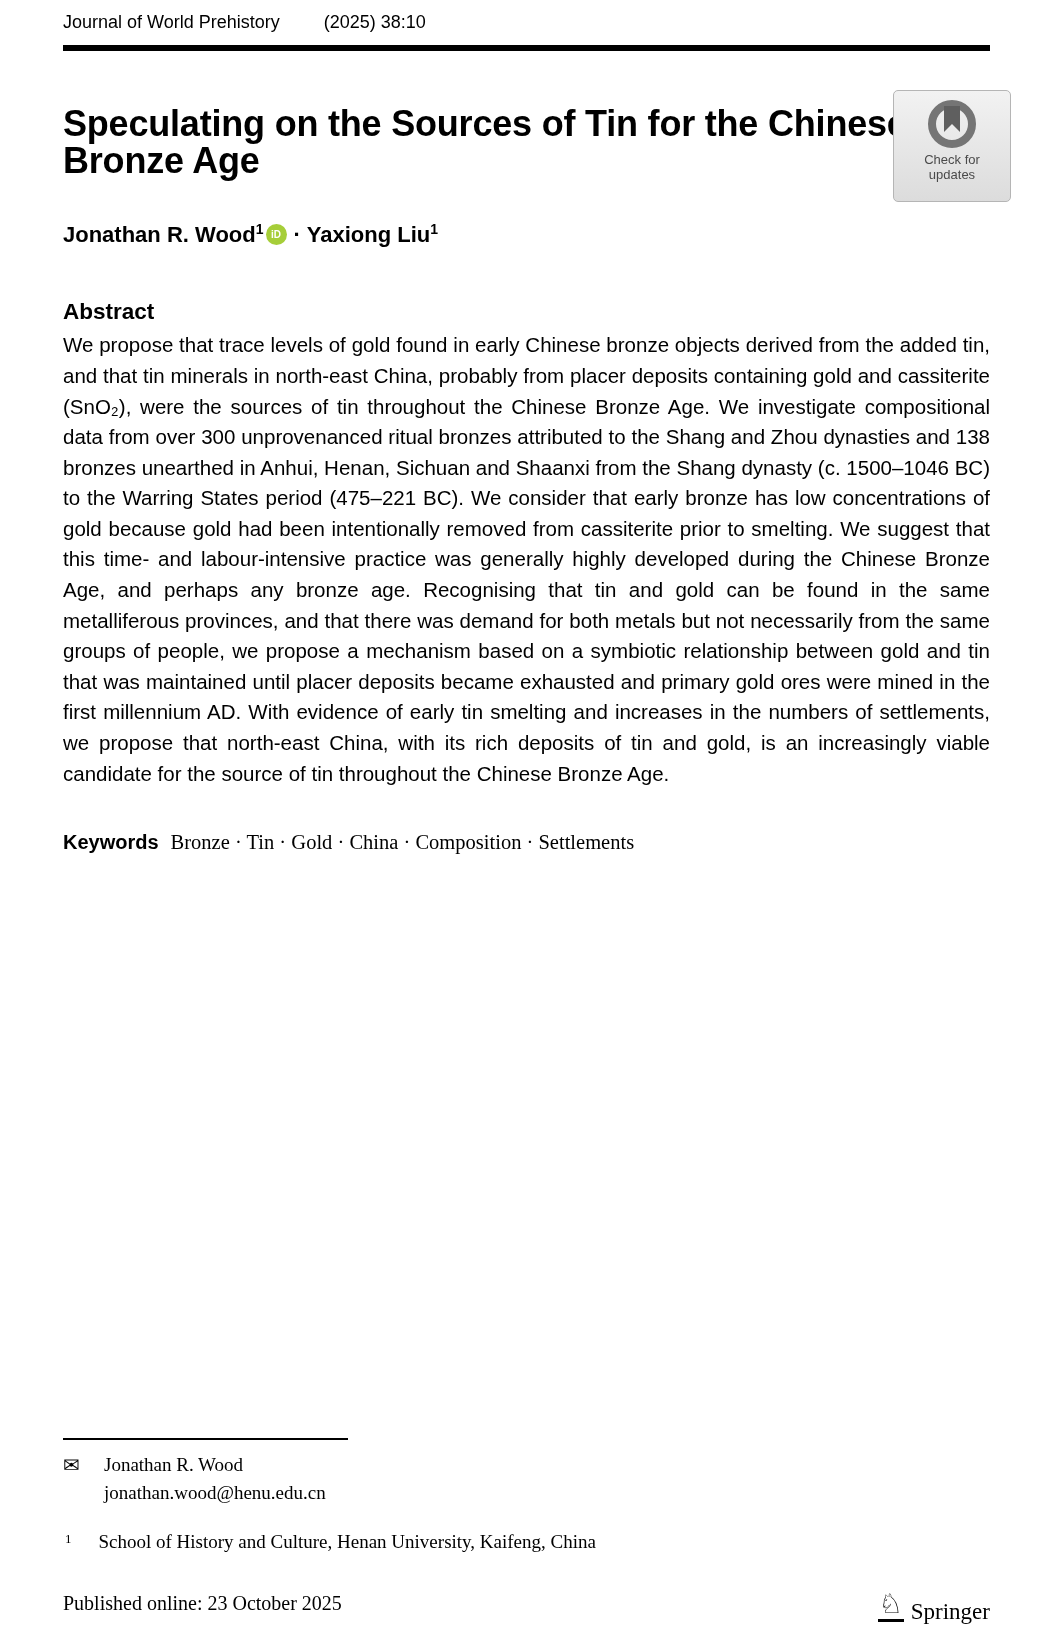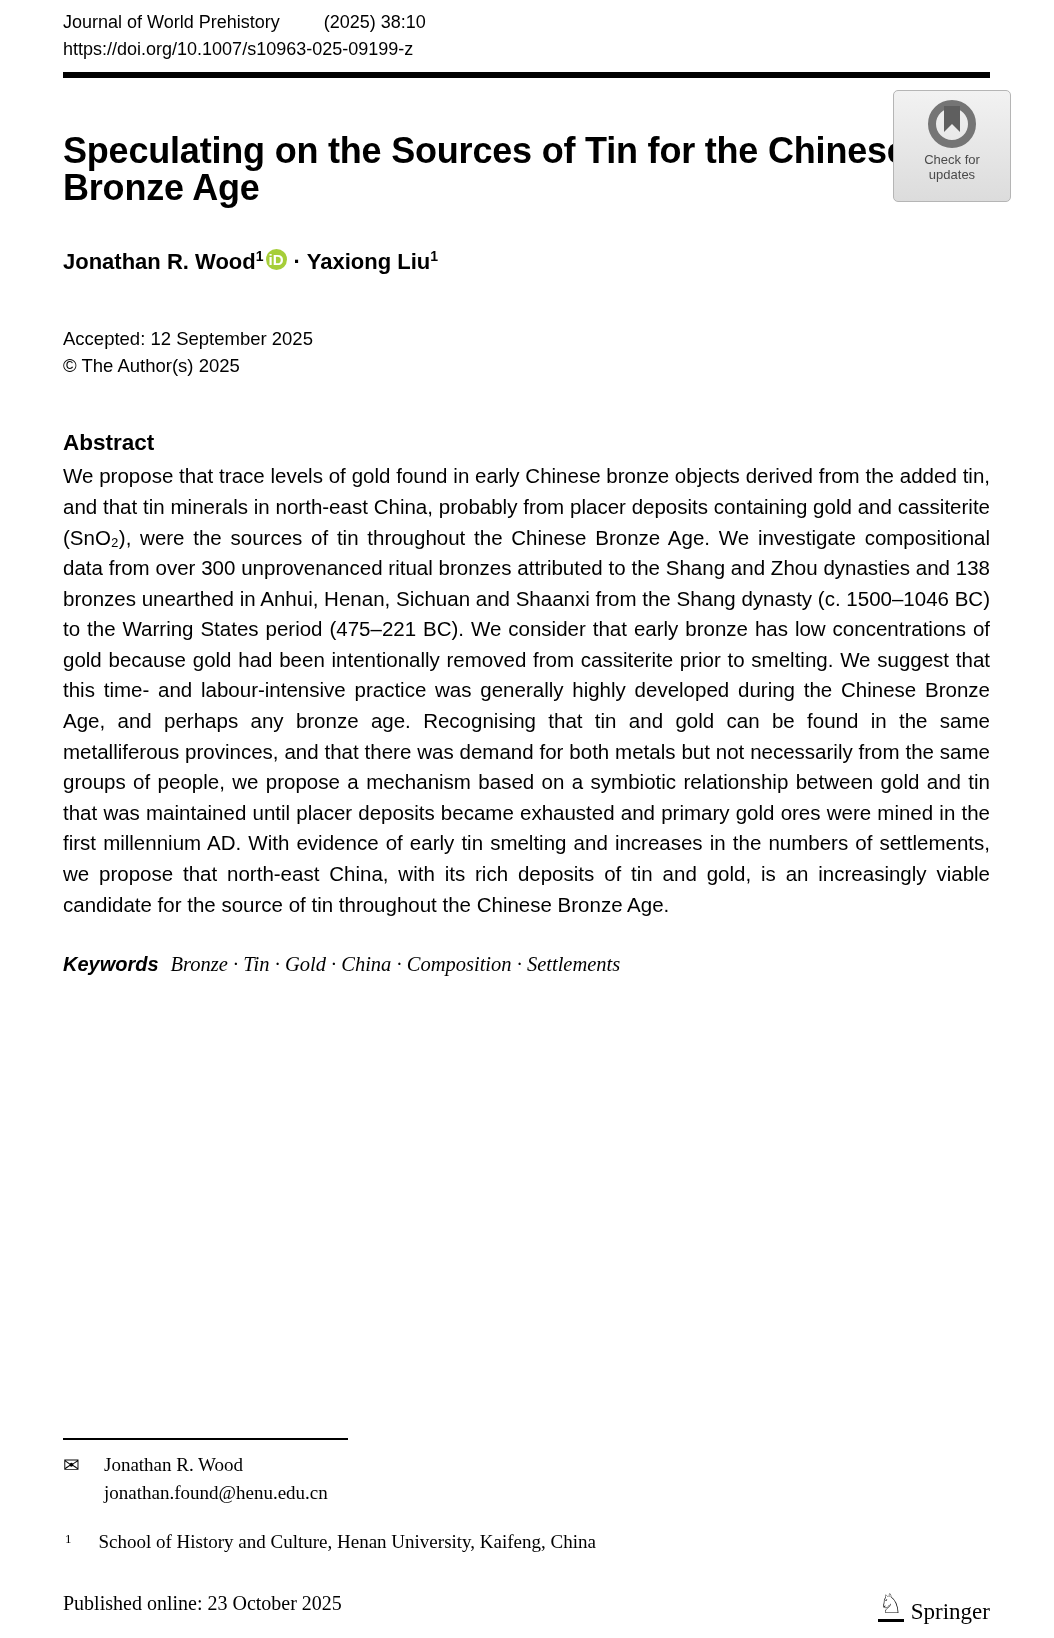--- a/index.html
+++ b/index.html
@@ -40,39 +40,39 @@
     max-width: 845px;
     font-size: 36px; font-weight: bold; line-height: 37px;
     letter-spacing: -0.2px;
   }
   .authors { margin-top: 42px; font-size: 22px; font-weight: bold; }
   .authors sup { font-size: 14px; }
   .orcid {
     display: inline-block; width: 21px; height: 21px;
     margin: 0 7px 0 2px; border-radius: 50%;
     background: #A6CE39; color: #fff;
-    font-size: 15px; font-weight: bold; line-height: 21px;
+    font-size: 10px; font-weight: bold; line-height: 21px;
     text-align: center; vertical-align: 4px; cursor: pointer;
   }
   .author-sep { margin: 0 6px 0 0; }
 
   
   .dates { margin-top: 50px; font-size: 18.5px; line-height: 27px; }
 
   
   .abstract-heading { margin-top: 51px; font-size: 22.5px; font-weight: bold; }
   .abstract-text {
     margin-top: 5px;
     font-family: Liberation Sans, sans-serif;
     font-size: 20.5px; line-height: 30.6px;
     text-align: justify;
   }
 
   
-  .keywords { margin-top: 33px; font-size: 20px; font-style: italic; }
+  .keywords { margin-top: 42px; font-size: 20px; }
   .keywords-label { font-weight: bold; font-family: "Liberation Sans", sans-serif; margin-right: 12px; }
   .keywords-list { font-family: "Liberation Serif", "DejaVu Serif", serif; font-size: 20.5px; }
 
   
   .footnotes {
     position: absolute; left: 63px; right: 64px; top: 1438px;
     font-family: "Liberation Serif", "DejaVu Serif", serif;
     font-size: 19px;
   }
   .footnote-rule { width: 285px; height: 2px; background: #000; }
@@ -117,52 +117,45 @@
     </div>
   </div>
 
   <div class="content">
 
     <div class="header">
       <div class="journal-line">
         <span class="journal-name">Journal of World Prehistory</span>
         <span class="issue">(2025) 38:10</span>
       </div>
-      <div>
-        <a class="doi" href="#">https://doi.org/10.1007/s10963-025-09199-z</a>
-      </div>
     </div>
     <div class="rule-thick"></div>
 
     <h1 class="title">Speculating on the Sources of Tin for the Chinese Bronze Age</h1>
 
     <div class="authors">
       <span>Jonathan R. Wood</span><sup>1</sup><span class="orcid">iD</span><span class="author-sep">·</span><span>Yaxiong Liu</span><sup>1</sup>
     </div>
 
-    <div class="dates">
-      <div>Accepted: 12 September 2025</div>
-      <div>© The Author(s) 2025</div>
-    </div>
 
     <div class="abstract-heading">Abstract</div>
     <p class="abstract-text">We propose that trace levels of gold found in early Chinese bronze objects derived from the added tin, and that tin minerals in north-east China, probably from placer deposits containing gold and cassiterite (SnO₂), were the sources of tin throughout the Chinese Bronze Age. We investigate compositional data from over 300 unprovenanced ritual bronzes attributed to the Shang and Zhou dynasties and 138 bronzes unearthed in Anhui, Henan, Sichuan and Shaanxi from the Shang dynasty (c. 1500–1046 BC) to the Warring States period (475–221 BC). We consider that early bronze has low concentrations of gold because gold had been intentionally removed from cassiterite prior to smelting. We suggest that this time- and labour-intensive practice was generally highly developed during the Chinese Bronze Age, and perhaps any bronze age. Recognising that tin and gold can be found in the same metalliferous provinces, and that there was demand for both metals but not necessarily from the same groups of people, we propose a mechanism based on a symbiotic relationship between gold and tin that was maintained until placer deposits became exhausted and primary gold ores were mined in the first millennium AD. With evidence of early tin smelting and increases in the numbers of settlements, we propose that north-east China, with its rich deposits of tin and gold, is an increasingly viable candidate for the source of tin throughout the Chinese Bronze Age.</p>
 
     <div class="keywords">
       <span class="keywords-label">Keywords</span><span class="keywords-list">Bronze · Tin · Gold · China · Composition · Settlements</span>
     </div>
   </div>
 
   <div class="footnotes">
     <div class="footnote-rule"></div>
     <div class="corresponding">
       <span class="envelope">✉</span>
       <span>
         <div>Jonathan R. Wood</div>
-        <div>jonathan.found@henu.edu.cn</div>
+        <div>jonathan.wood@henu.edu.cn</div>
       </span>
     </div>
     <div class="affiliation">
       <sup>1</sup>
       <span>School of History and Culture, Henan University, Kaifeng, China</span>
     </div>
   </div>
 
   <div class="published">Published online: 23 October 2025</div>
   <div class="springer">

